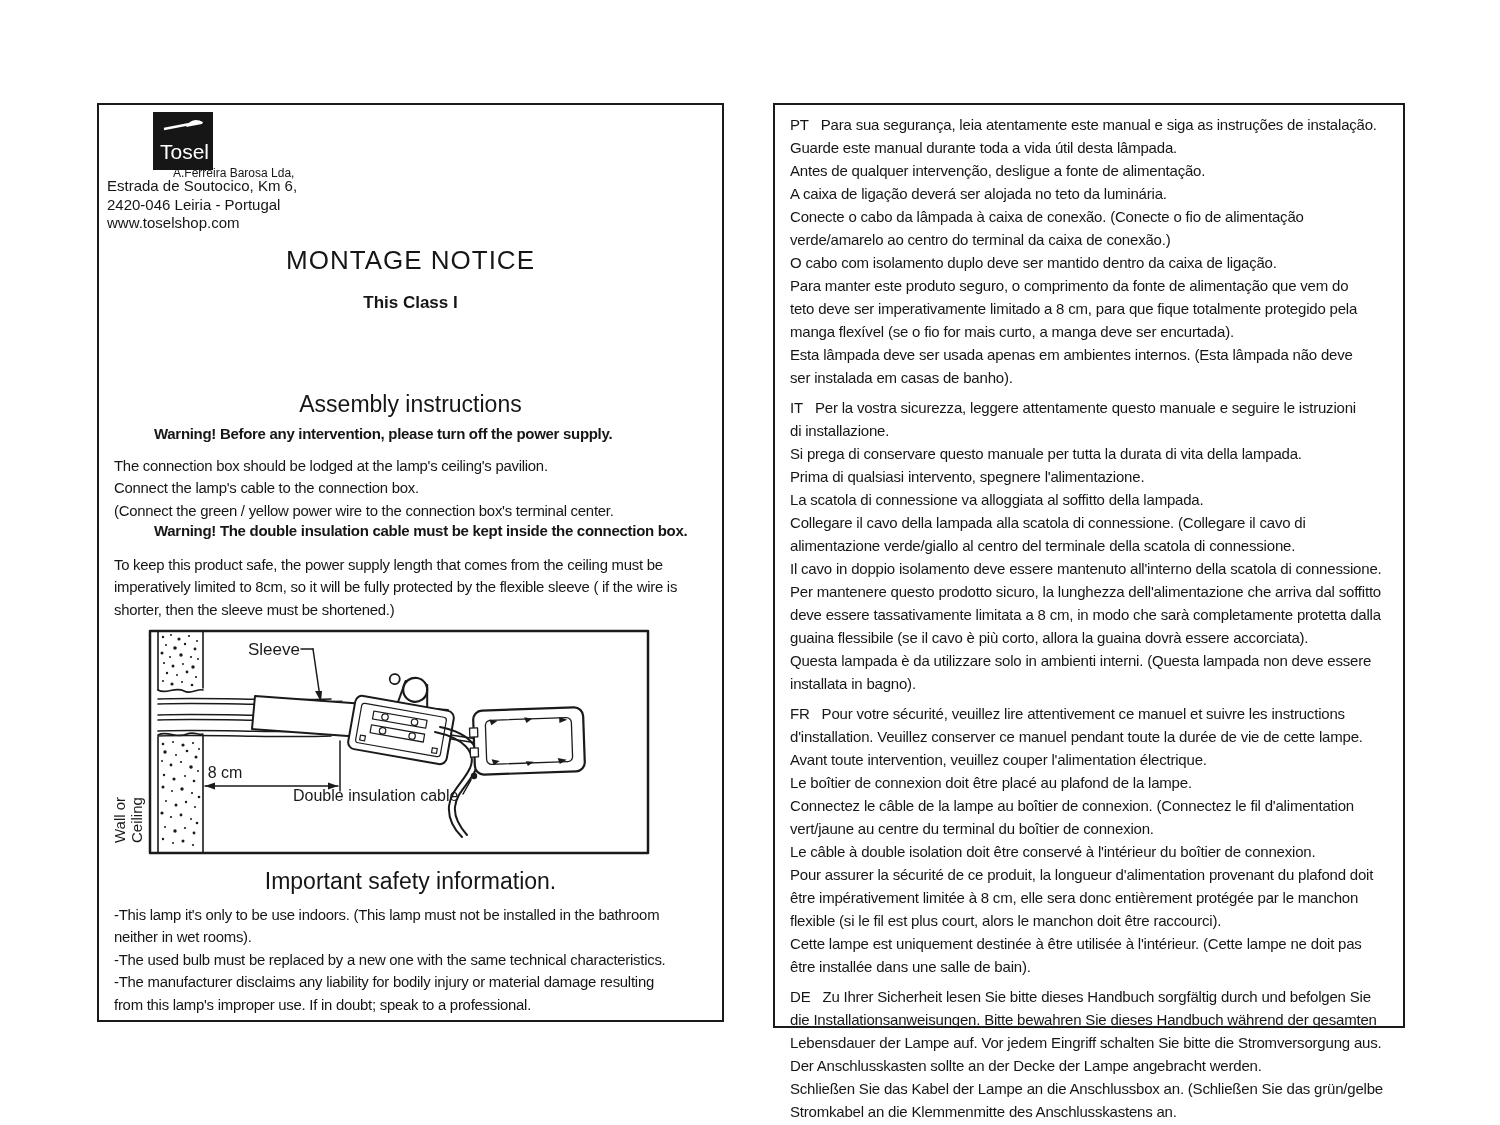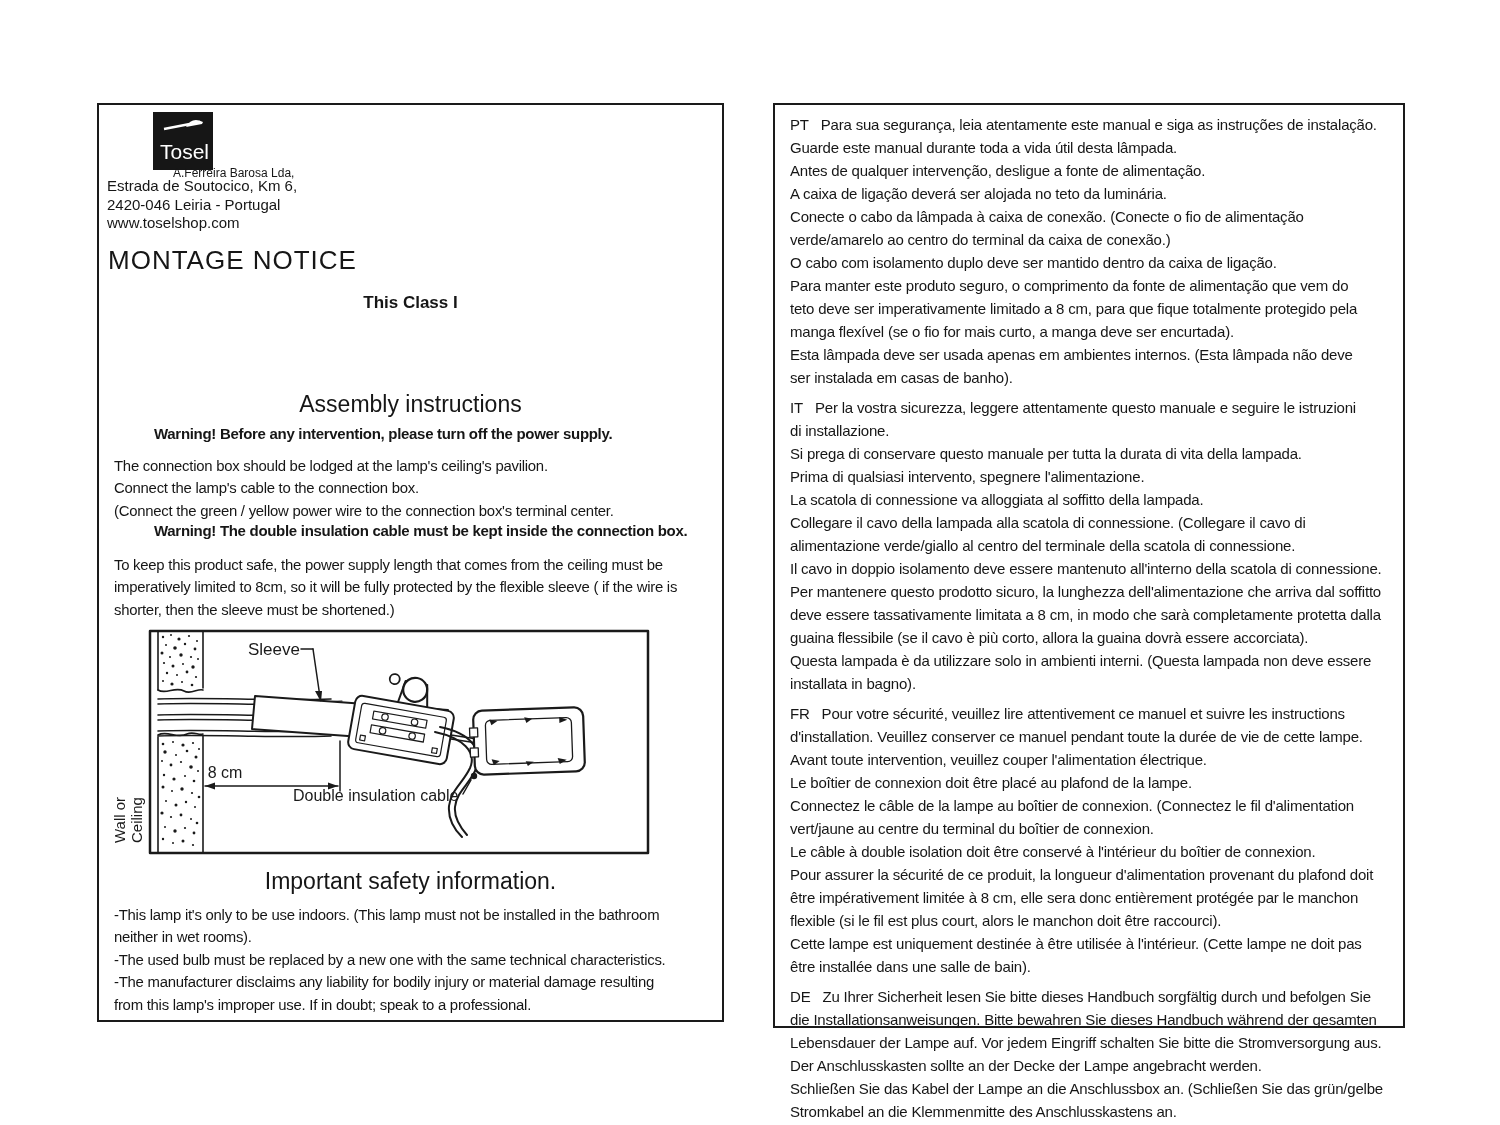--- a/index.html
+++ b/index.html
@@ -7,21 +7,21 @@
         font-family:"Liberation Sans",sans-serif;color:#161616;overflow:hidden;}
   .panel{position:absolute;border:2px solid #1a1a1a;background:#ffffff;box-sizing:border-box;}
   .left-panel{left:97px;top:103px;width:627px;height:919px;}
   .right-panel{left:773px;top:103px;width:632px;height:925px;padding:8px 13px 0 15px;}
 
   
   .left-panel > *{position:absolute;}
   .logo{left:10px;top:7px;width:60px;height:58px;margin-left:44px;}
   .company-name{left:74px;top:46px;font-size:12px;margin-top:15px;}
   .company-address{left:8px;top:72px;font-size:15px;line-height:18.5px;}
-  .doc-title{left:9px;top:140px;width:100%;margin:0;text-align:left;
+  .doc-title{left:0;top:140px;width:100%;margin:0;text-align:center;
              font-size:26px;font-weight:normal;letter-spacing:1px;}
   .doc-subtitle{left:0;top:188px;width:100%;margin:0;text-align:center;
                 font-size:17px;font-weight:bold;}
   .section-heading{left:0;width:100%;margin:0;text-align:center;font-size:23px;font-weight:normal;}
   .assembly-heading{top:286px;}
   .safety-heading{top:763px;}
   .body-text{left:15px;right:6px;font-size:14.9px;line-height:22.4px;
              letter-spacing:-0.25px;white-space:pre-wrap;}
   .intro{top:229px;}
   .warning{left:15px;right:6px;font-size:15px;font-weight:bold;letter-spacing:-0.3px;margin-left:40px;}

